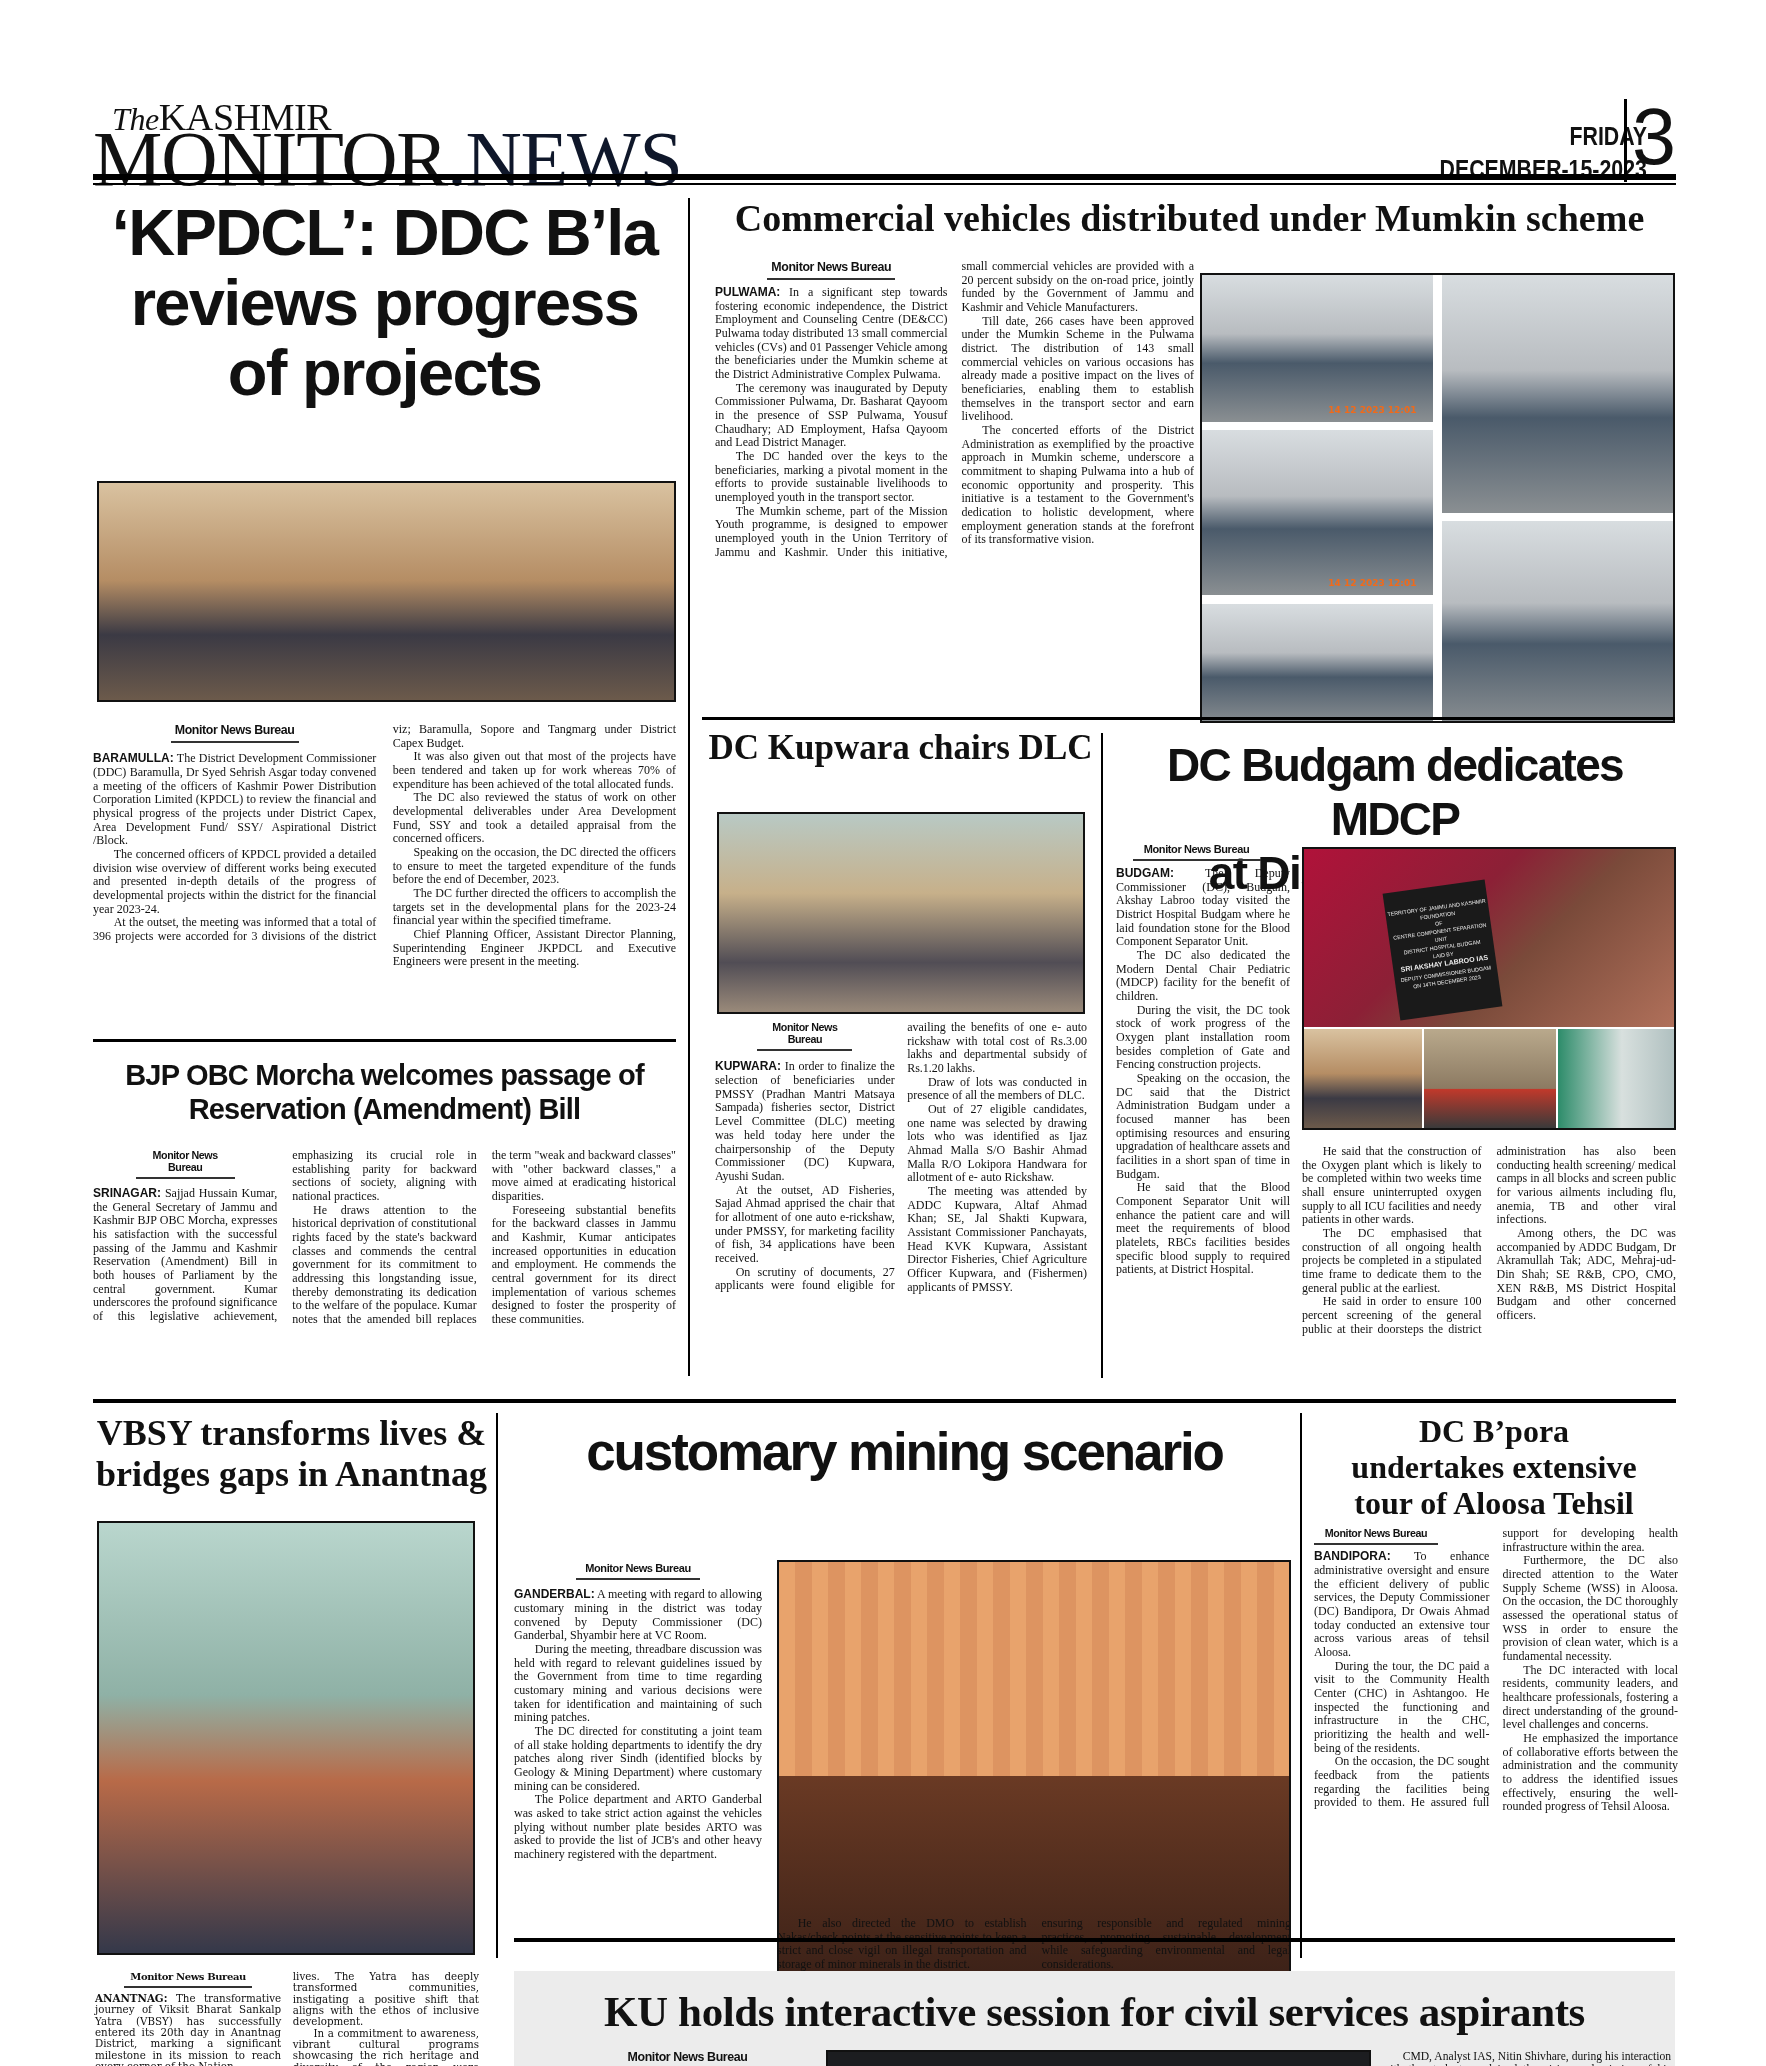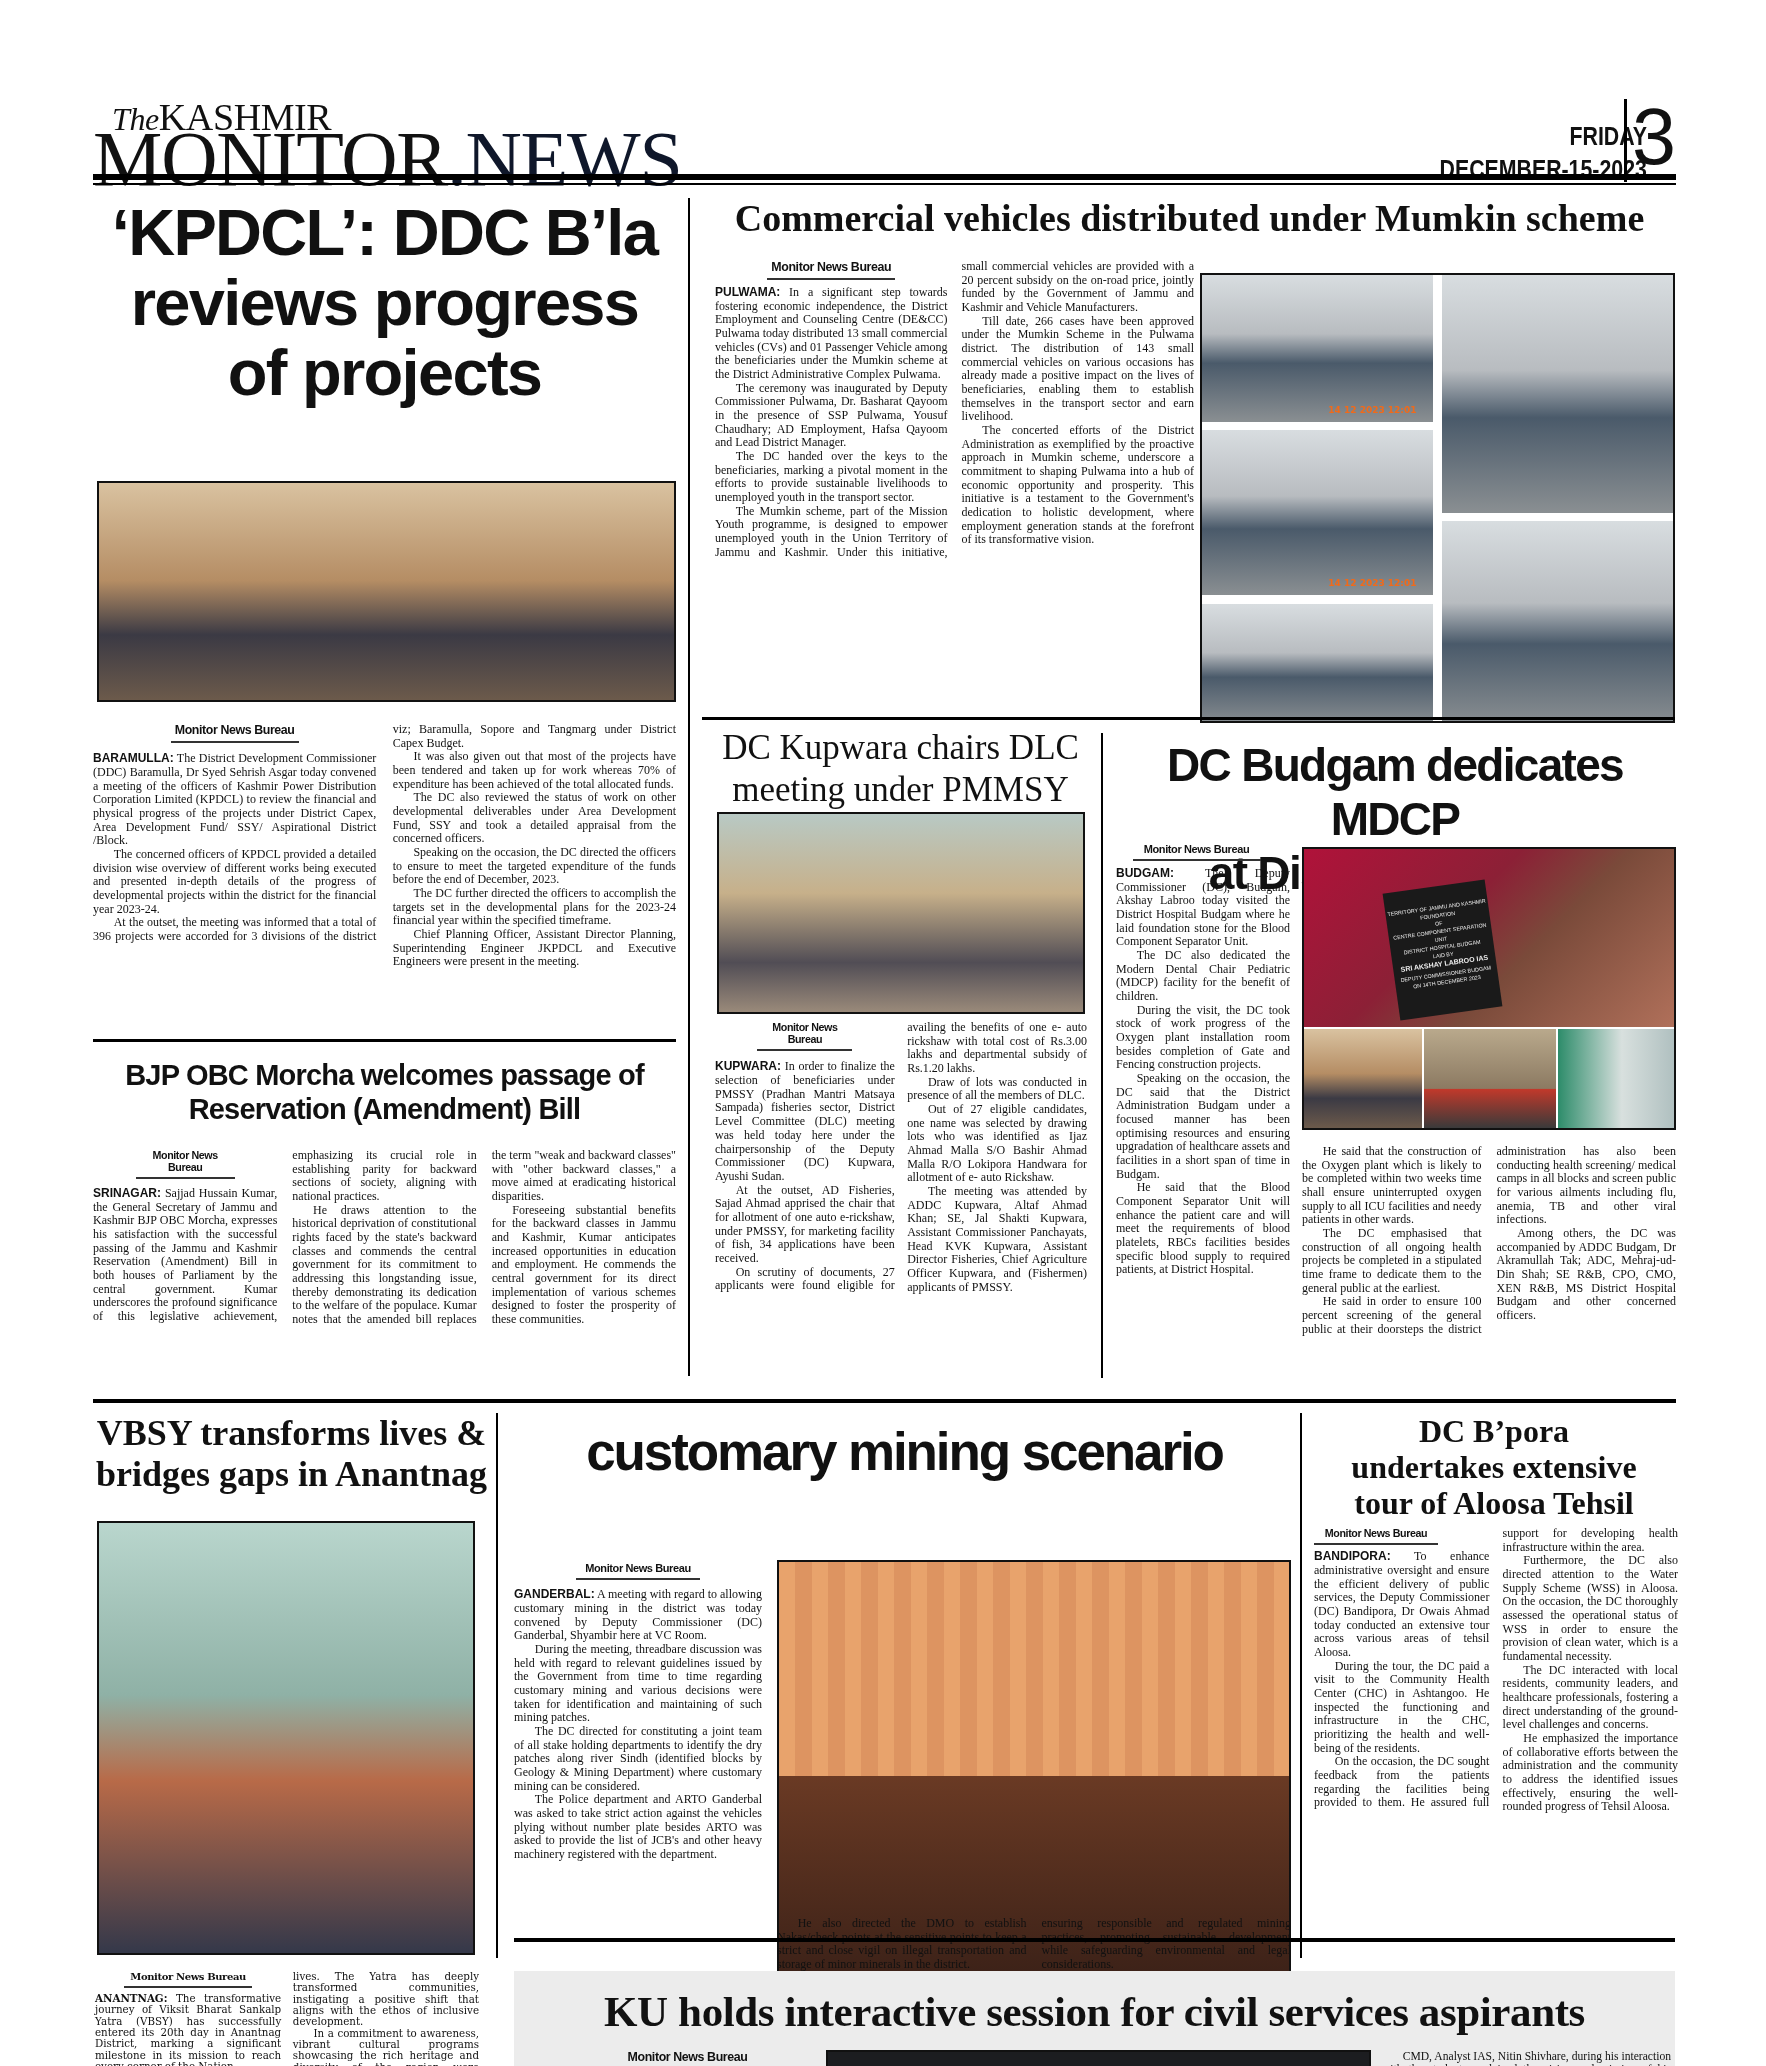--- a/index.html
+++ b/index.html
@@ -90,23 +90,22 @@
   <div class="abs ph-street" style="left:0;top:155px;width:231px;height:165px;">
     <span class="abs" style="right:16.5px;bottom:7.4px;color:#f06a1a;font-family:'DejaVu Sans',sans-serif;font-size:9px;">14 12 2023 12:01</span>
   </div>
   <div class="abs ph-street" style="left:0;top:329px;width:231px;height:122px;"></div>
   <div class="abs ph-street" style="left:240px;top:0;width:236px;height:238px;"></div>
   <div class="abs ph-street" style="left:240px;top:246px;width:236px;height:205px;"></div>
 </div>
 
 <div class="abs hline" style="left:702px;top:717px;width:973px;height:3.3px;"></div>
 
-<div class="abs head-serif" style="left:702px;top:717px;width:397px;font-size:35px;line-height:1.18;padding-top:10.3px;font-weight:normal;">
+<div class="abs head-serif" style="left:702px;top:717px;width:397px;font-size:35px;line-height:1.18;padding-top:10.3px;font-weight:bold;">
   <div>DC Kupwara chairs DLC</div>
-  <div>meeting under PMMSY</div>
 </div>
 <div class="abs photo" style="left:717px;top:812px;width:368px;height:202px;background:linear-gradient(180deg,#b8c9c4 0%,#c7b08a 40%,#514d55 75%,#9a8a7a 100%);"></div>
 <div class="abs" style="left:715px;top:1021px;width:372px;">
   <div class="cols2 body" style="column-gap:12.4px;">
     <div class="byline" style="width:95px;margin:0 auto 9px;font-size:10.7px;">Monitor News Bureau</div>
     <p class="first"><b>KUPWARA:</b> <span>In order to finalize the selection of beneficiaries under PMSSY (Pradhan Mantri Matsaya Sampada) fisheries sector, District Level Committee (DLC) meeting was held today here under the chairpersonship of the Deputy Commissioner (DC) Kupwara, Ayushi Sudan.</span></p>
     <p>At the outset, AD Fisheries, Sajad Ahmad apprised the chair that for allotment of one auto e-rickshaw, under PMSSY, for marketing facility of fish, 34 applications have been received.</p>
     <p>On scrutiny of documents, 27 applicants were found eligible for availing the benefits of one e- auto rickshaw with total cost of Rs.3.00 lakhs and departmental subsidy of Rs.1.20 lakhs.</p>
     <p>Draw of lots was conducted in presence of all the members of DLC.</p>
     <p>Out of 27 eligible candidates, one name was selected by drawing lots who was identified as Ijaz Ahmad Malla S/O Bashir Ahmad Malla R/O Lokipora Handwara for allotment of e- auto Rickshaw.</p>

